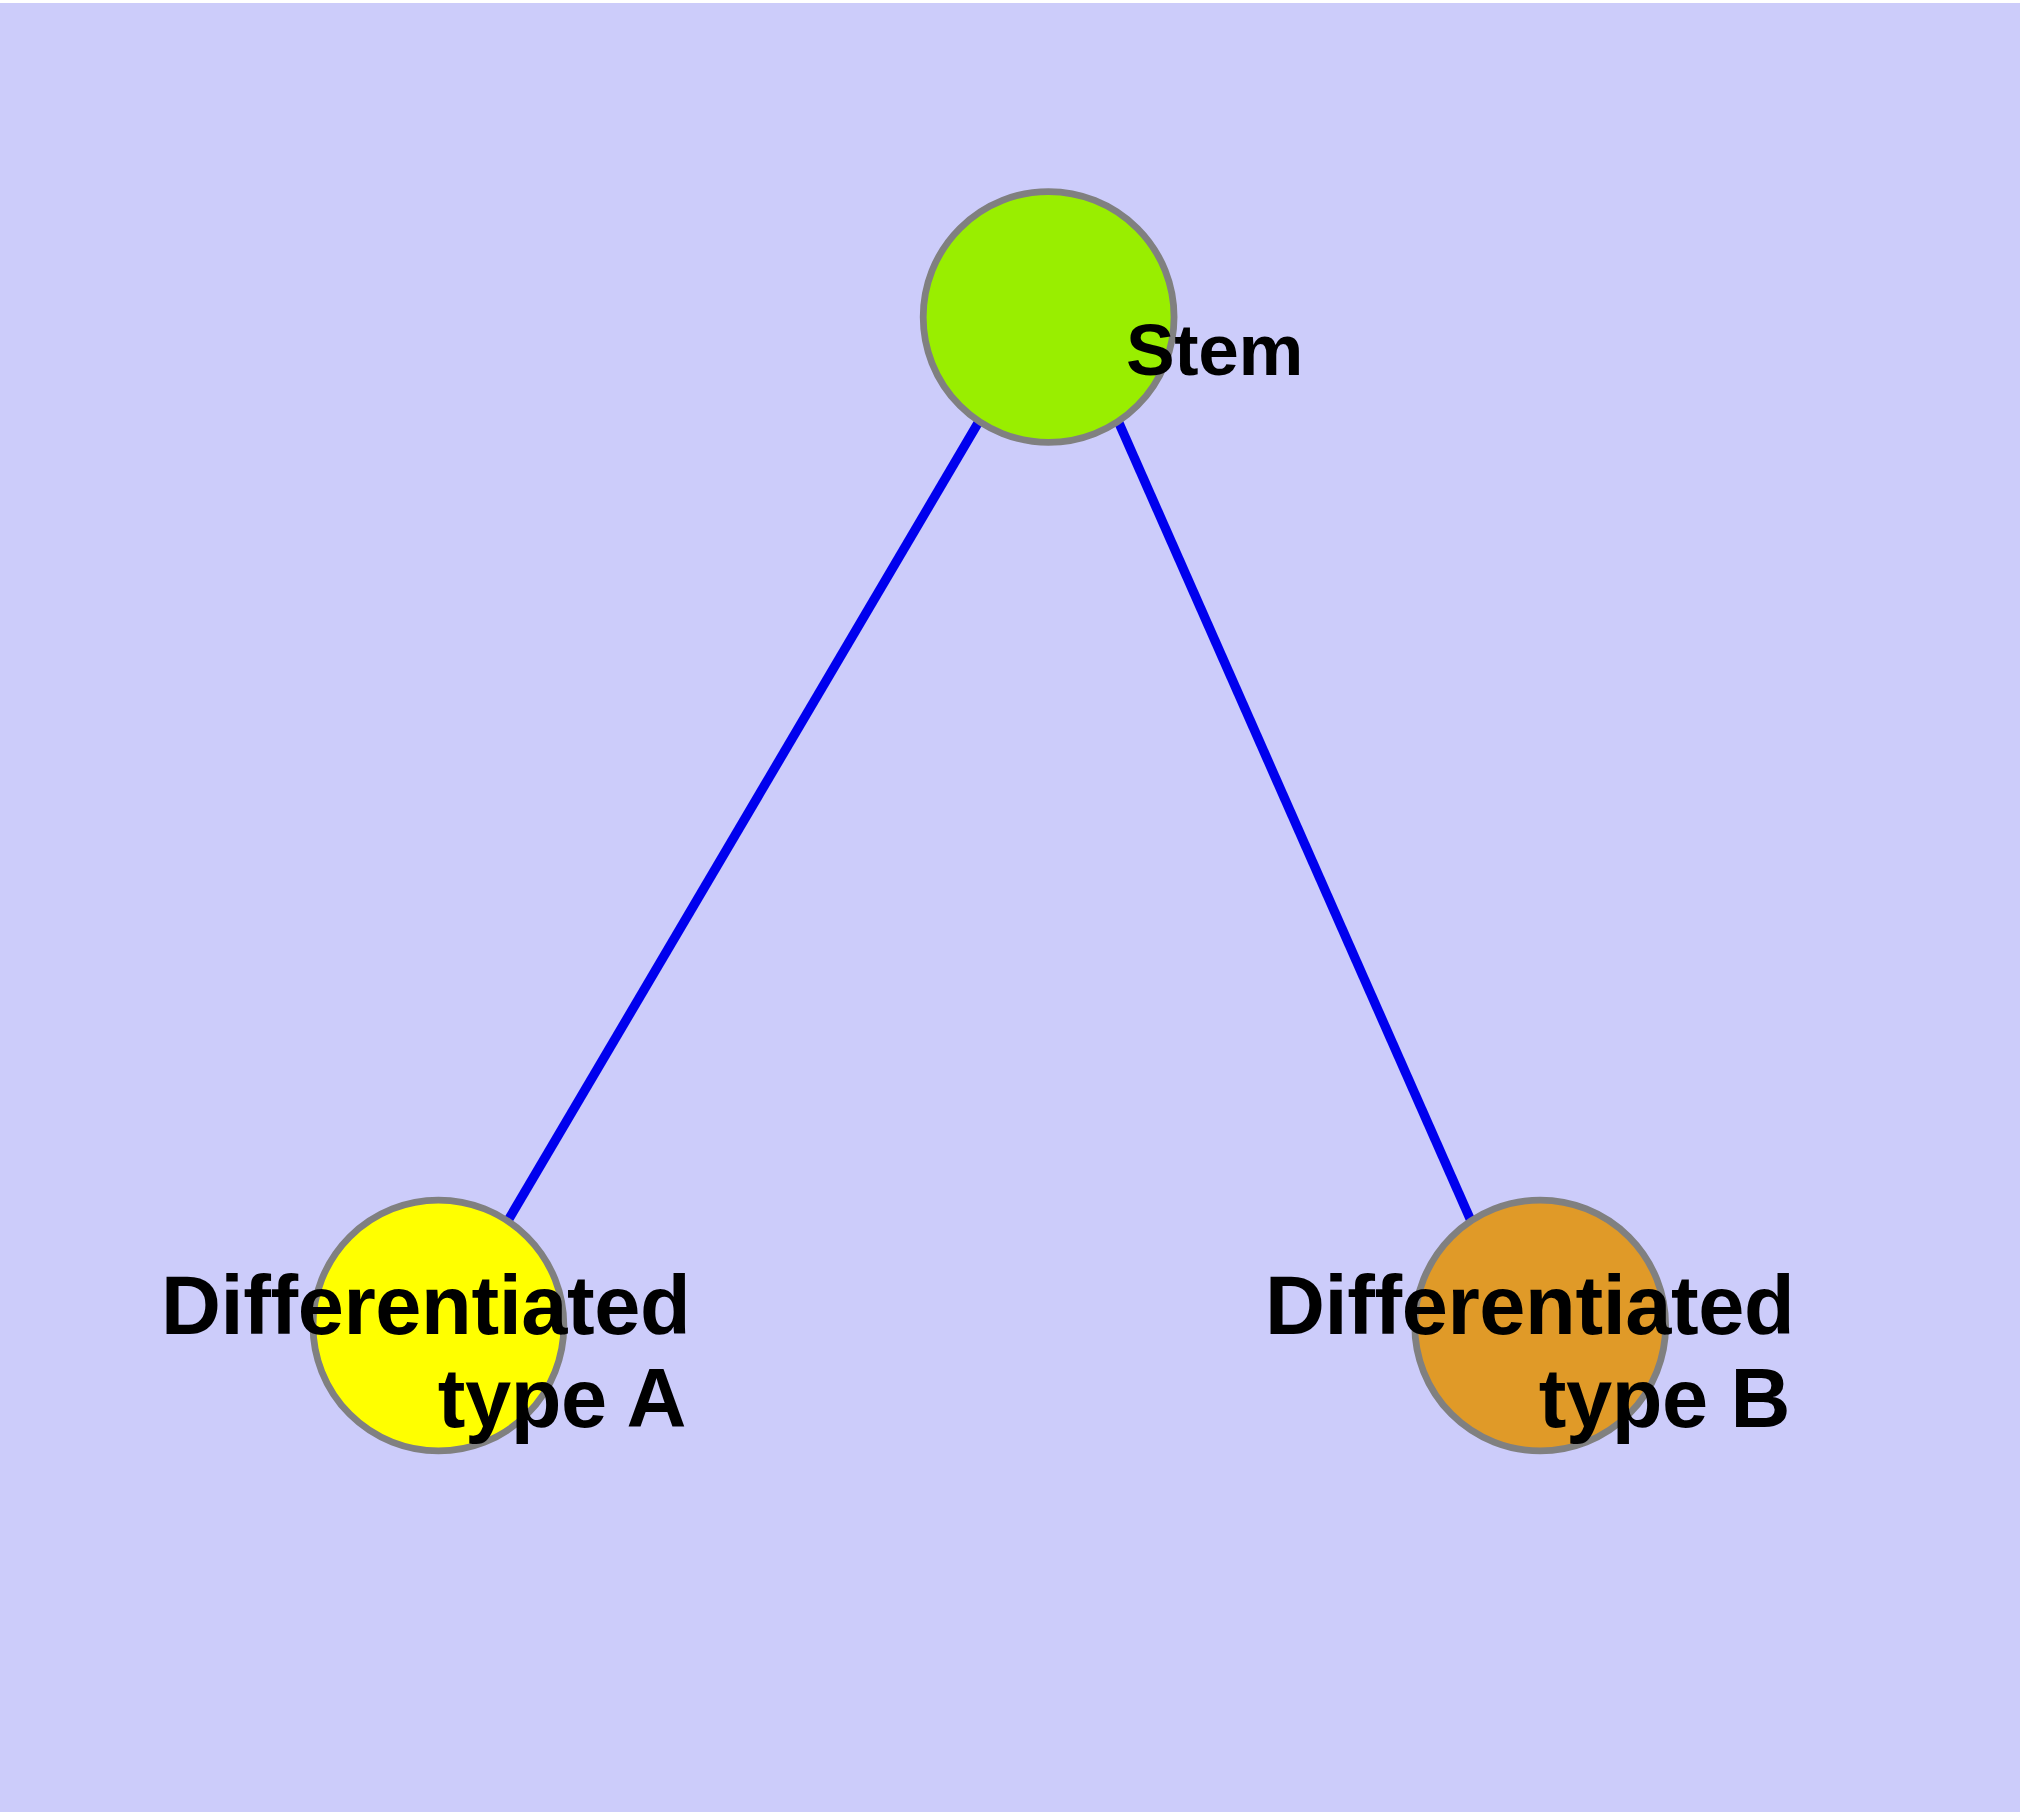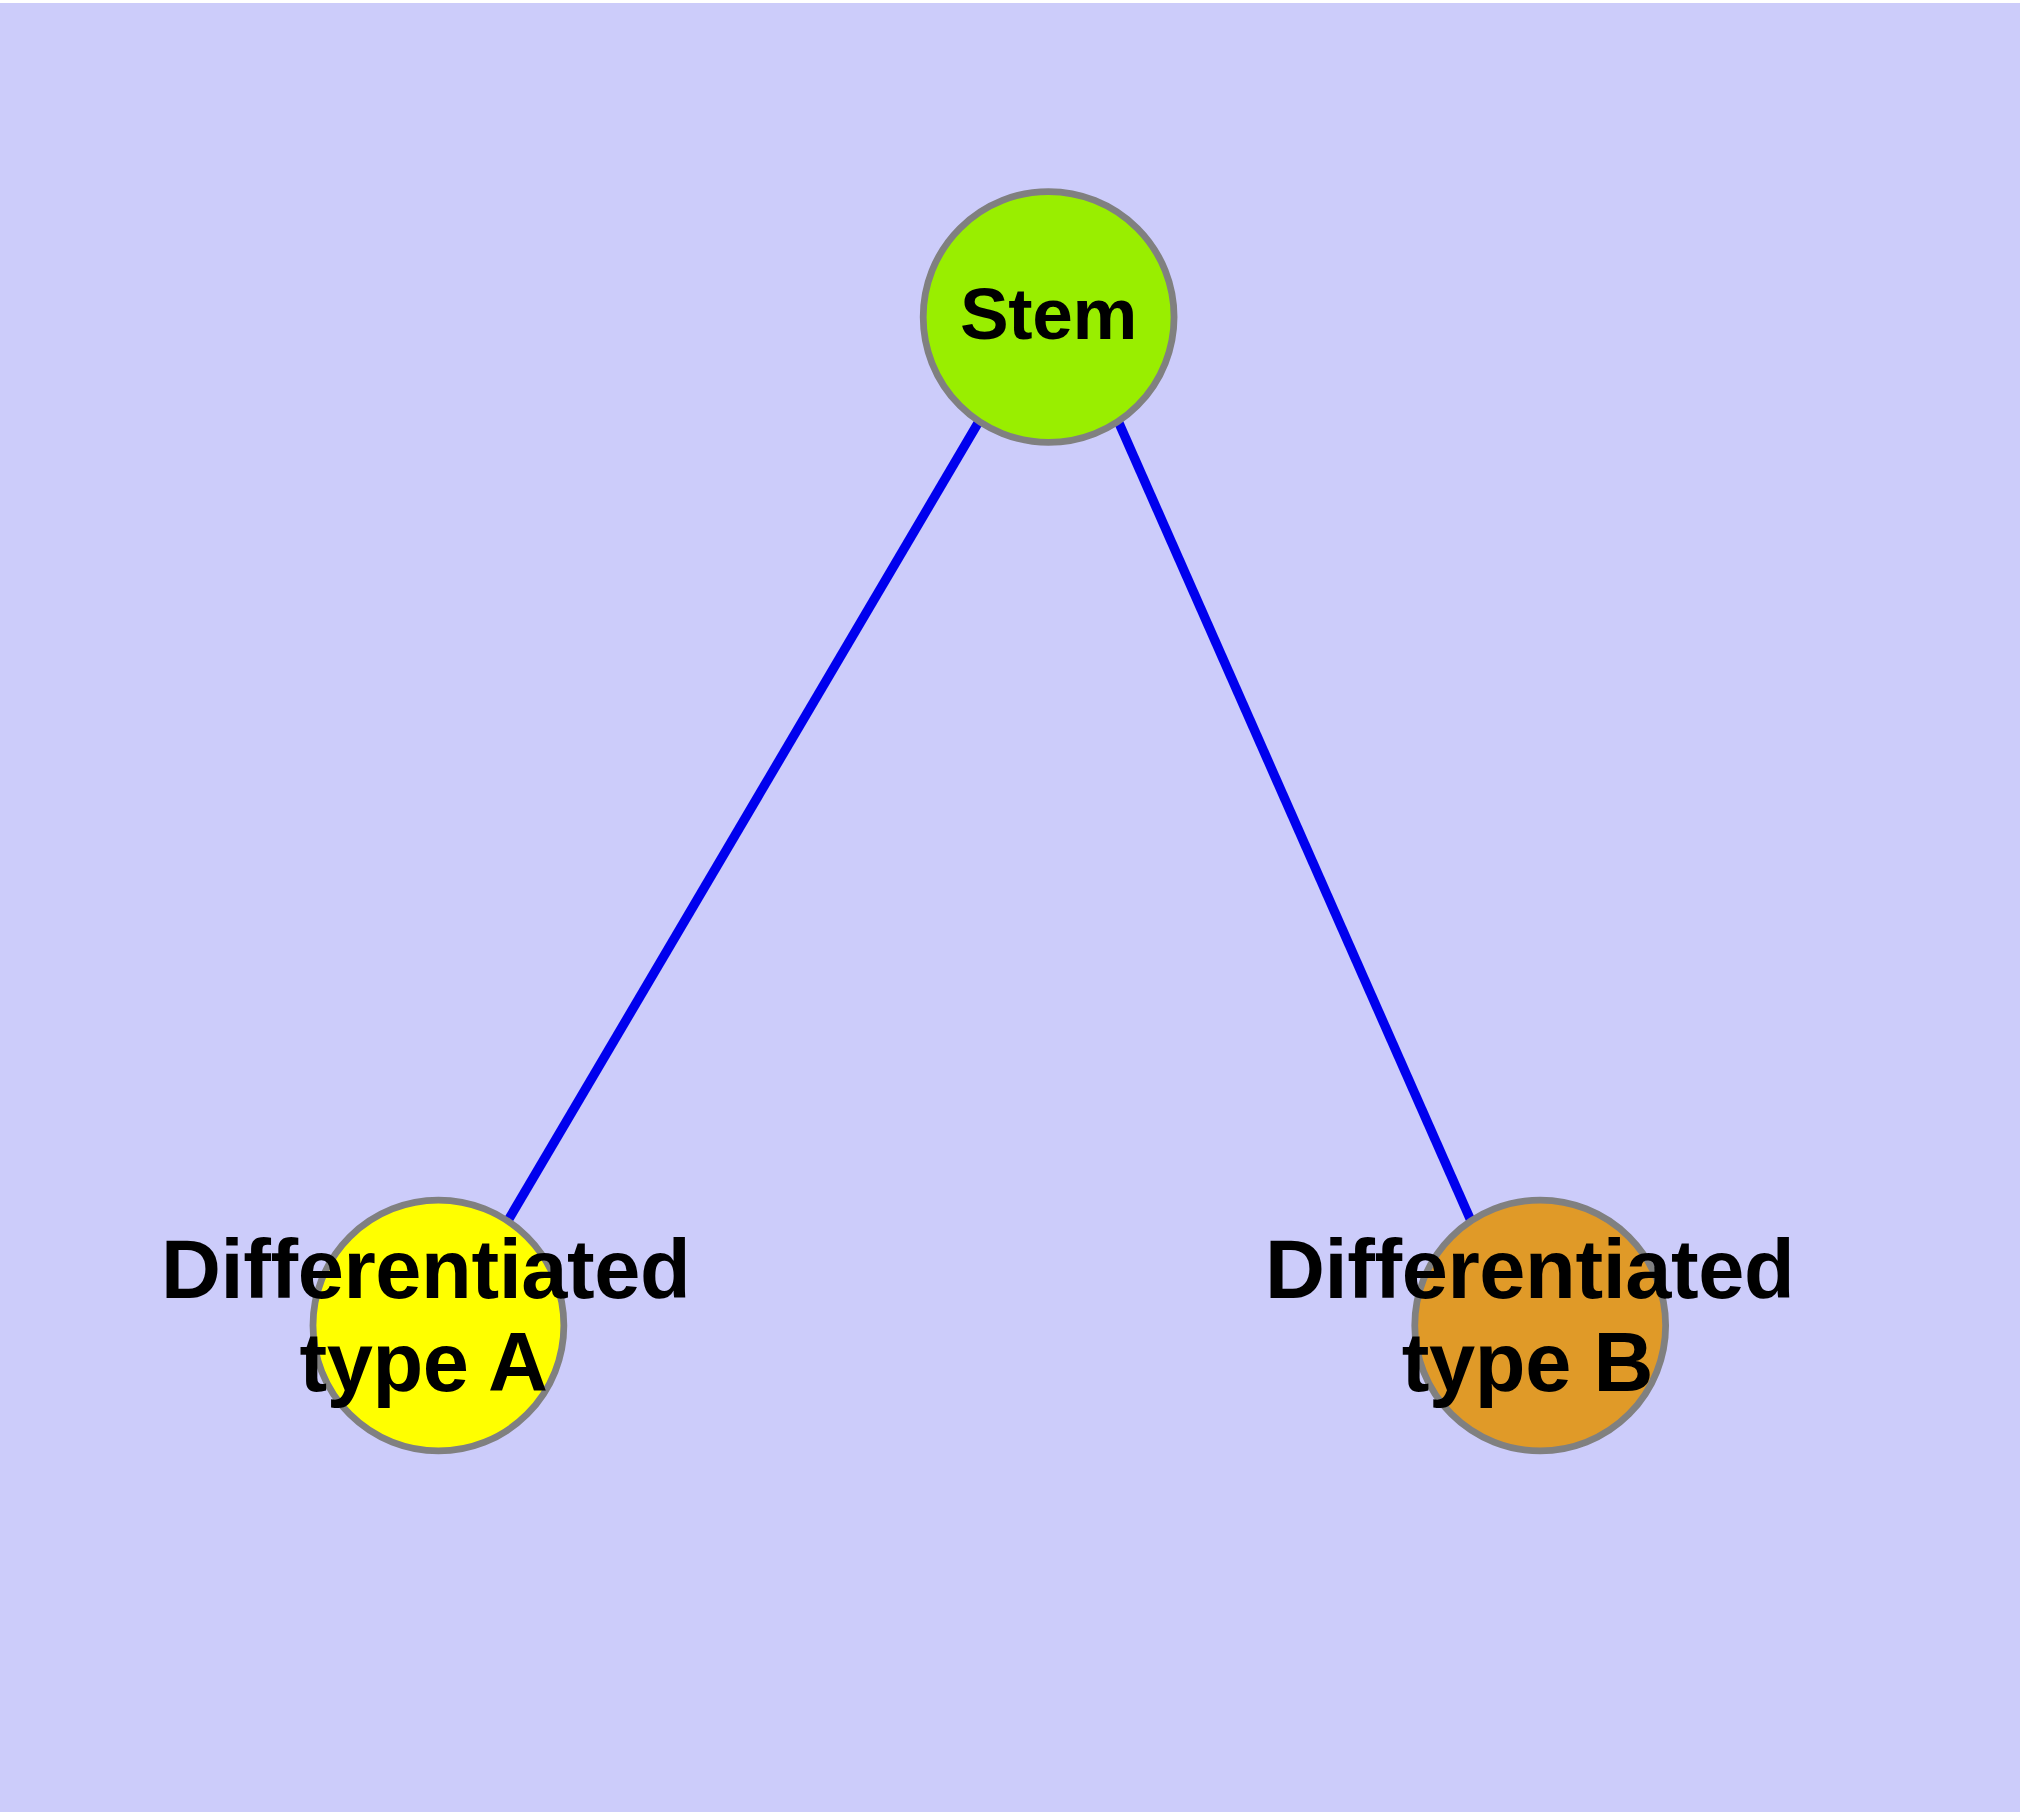--- a/index.html
+++ b/index.html
@@ -37,25 +37,26 @@
   }
   .edge-line {
     stroke: #0000ee;
     stroke-width: 11;
     stroke-linecap: butt;
   }
   .node-label {
     position: absolute;
     color: #000000;
     font-weight: bold;
-    text-align: center;
+    text-align: right;
     line-height: 1.12;
     white-space: pre;
     letter-spacing: -0.4px;
     pointer-events: none;
+    margin-top: 36px;
   }
   #label-stem {
     font-size: 73px;
     left: 794px;
     top: 273px;
     width: 509px;
   }
   #label-diff-a {
     font-size: 83px;
     left: 161px;

